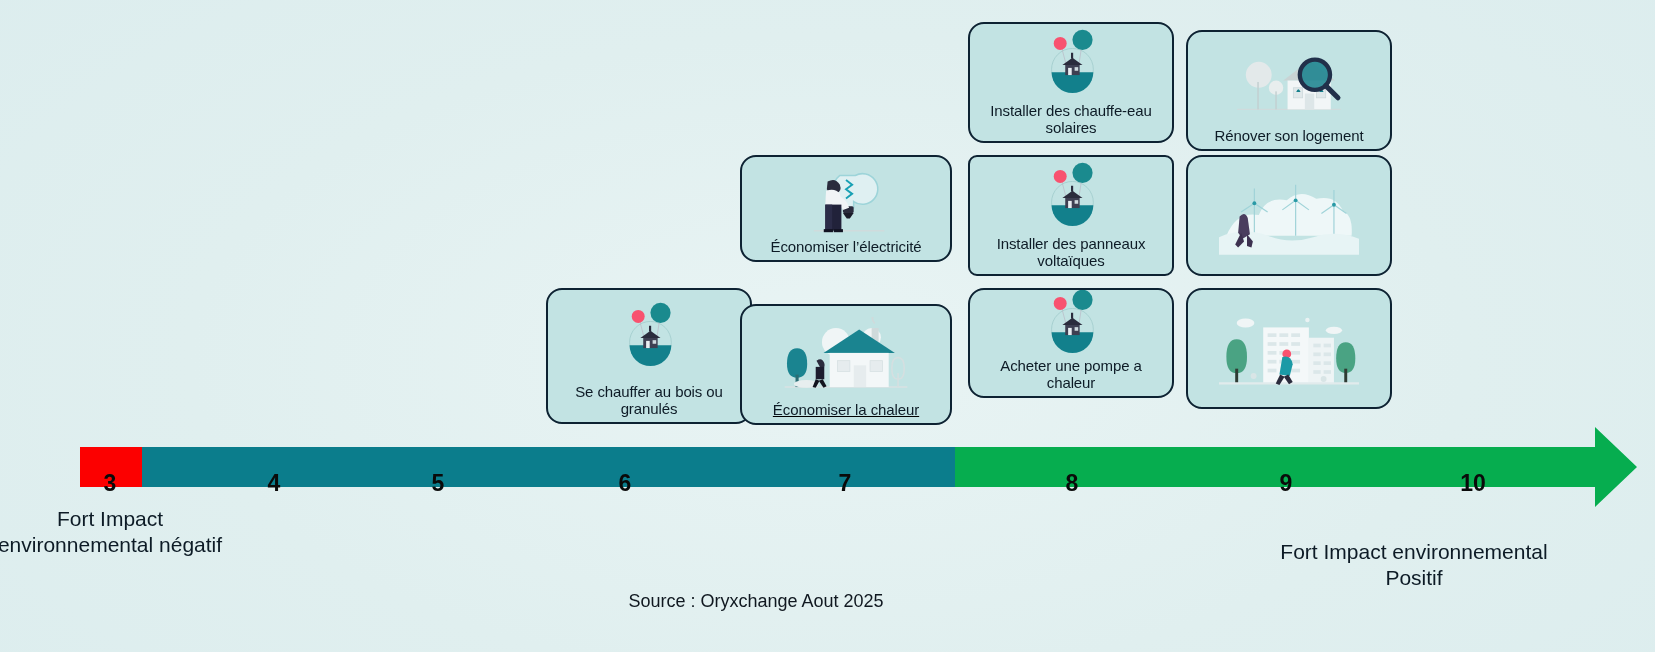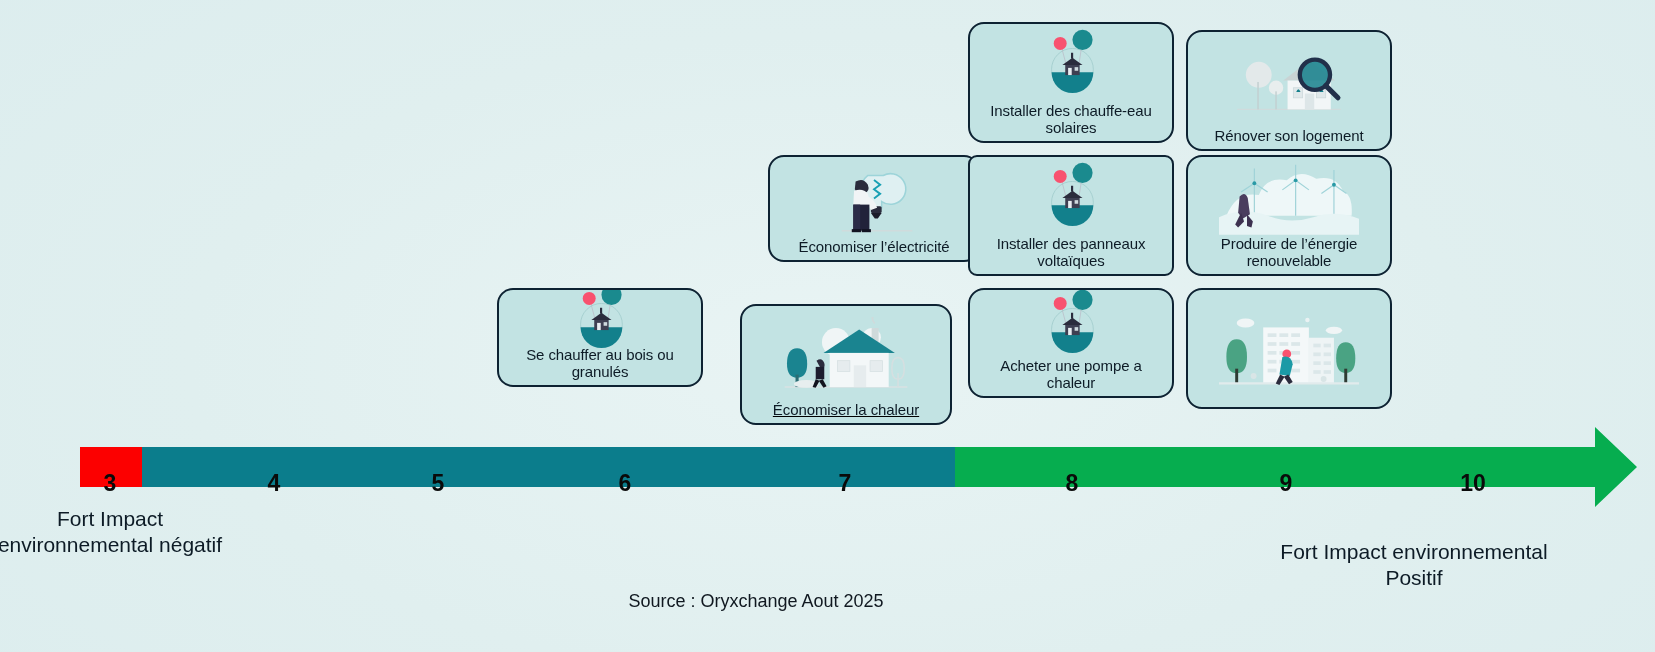--- a/index.html
+++ b/index.html
@@ -122,21 +122,21 @@
       <rect x="102" y="66" width="13" height="22" fill="#dde6e8"></rect>
       <path d="M90 64 q3 -8 6 0 z" fill="#16808c"></path>
       <path d="M122 64 q3 -8 6 0 z" fill="#16808c"></path>
       <circle cx="116" cy="40" r="21" fill="#16808c" opacity="0.85"></circle>
       <circle cx="116" cy="40" r="21" fill="none" stroke="#21304a" stroke-width="6"></circle>
       <line x1="131" y1="55" x2="148" y2="72" stroke="#21304a" stroke-width="7" stroke-linecap="round"></line>
     </svg>
         </div>
         <div class="label">Rénover son logement</div>
       </div>
-      <div class="card" style="left: 740px; top: 155px; width: 212px; height: 107px; margin-left: 28px;">
+      <div class="card" style="left: 740px; top: 155px; width: 212px; height: 107px;">
         <div class="art">
     <svg width="92" height="78" viewBox="0 0 120 100">
       <line x1="18" y1="90" x2="110" y2="90" stroke="#cfdbdc" stroke-width="2"></line>
       <path d="M72 18 a20 20 0 1 1 -2 34 l0 8 l-14 0 l0 -8 a20 20 0 0 1 -4 -34 z" fill="#dff0f2" stroke="#9dd4d9" stroke-width="2"></path>
       <path d="M60 24 l8 6 l-8 6 l8 6 l-8 6" fill="none" stroke="#18a0b4" stroke-width="2.5"></path>
       <rect x="56" y="58" width="14" height="9" rx="2" fill="#2b2c3d"></rect>
       <path d="M56 67 l14 0 l-5 7 l-4 0 z" fill="#1b1c2a"></path>
       <path d="M36 26 q10 -6 16 4 q3 8 -4 11 q-9 3 -13 -5 z" fill="#2b2c3d"></path>
       <path d="M34 38 q12 -4 18 4 l3 14 q-12 6 -22 0 z" fill="#f1f4f6"></path>
       <path d="M50 44 q12 6 14 16 l-8 3 q-5 -10 -12 -12 z" fill="#f1f4f6"></path>
@@ -192,23 +192,22 @@
           <line x1="156" y1="32" x2="173" y2="44"></line>
           <circle cx="156" cy="32" r="2.6" fill="#2a9aa6" stroke="none"></circle>
         </g>
       </g>
       <path d="M0 76 q34 -14 66 -2 q30 12 62 2 q30 -10 62 2 l0 22 l-190 0 z" fill="#e7f4f5"></path>
       <path d="M28 48 q7 -8 11 2 l3 22 l-10 6 l-6 -8 z" fill="#4a3d5e"></path>
       <path d="M30 70 l4 12 l-8 8 l-4 -4 z" fill="#3d3150"></path>
       <path d="M38 72 l8 10 l-2 8 l-6 -2 z" fill="#3d3150"></path>
     </svg>
         </div>
-        <div class="label">Produire de l’énergie renouvelable</div>
-      </div>
-      <div class="card" style="left: 497px; top: 288px; width: 206px; height: 99px;">
+      </div>
+      <div class="card" style="left: 546px; top: 288px; width: 206px; height: 136px;">
         <div class="art">
     <svg width="72" height="72" viewBox="0 0 100 100">
       <circle cx="52" cy="56" r="29" fill="none" stroke="#9cc9c9" stroke-width="1"></circle>
       <path d="M23 60 A29 29 0 0 0 81 60 Z" fill="#12808c"></path>
       <line x1="45" y1="56" x2="36" y2="22" stroke="#b9b9c6" stroke-width="1"></line>
       <line x1="60" y1="56" x2="66" y2="16" stroke="#b9b9c6" stroke-width="1"></line>
       <circle cx="35" cy="20" r="9" fill="#f8526f"></circle>
       <circle cx="66" cy="15" r="14" fill="#1a8a8e"></circle>
       <rect x="42" y="49" width="20" height="15" fill="#3e3f52"></rect>
       <rect x="46" y="54" width="5" height="10" fill="#e9eef2"></rect>

